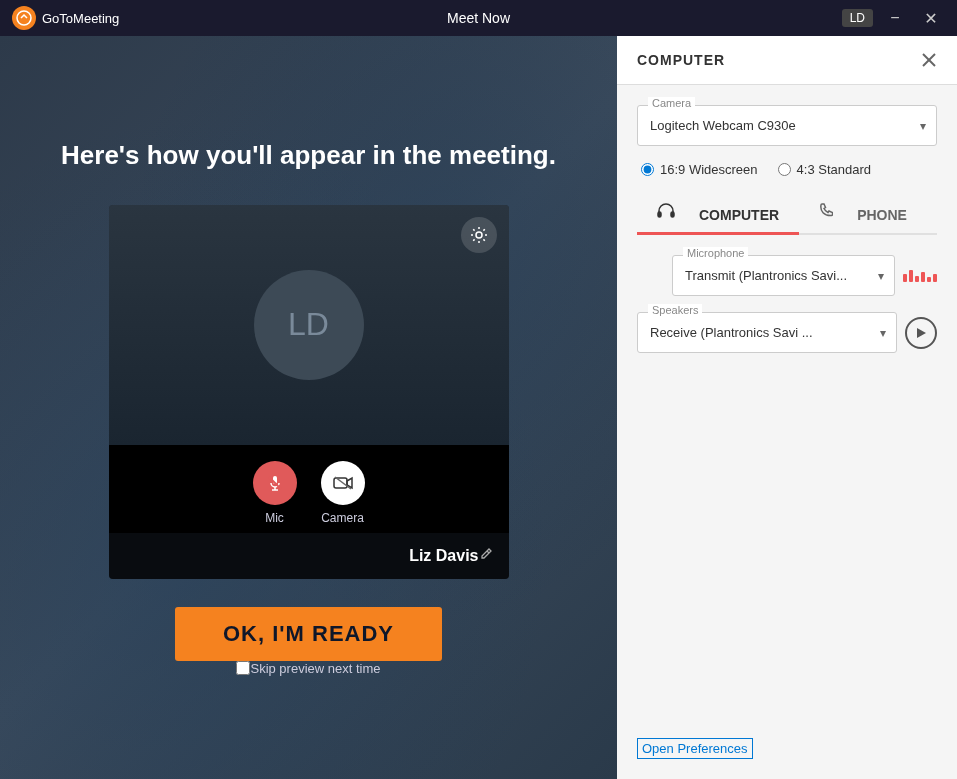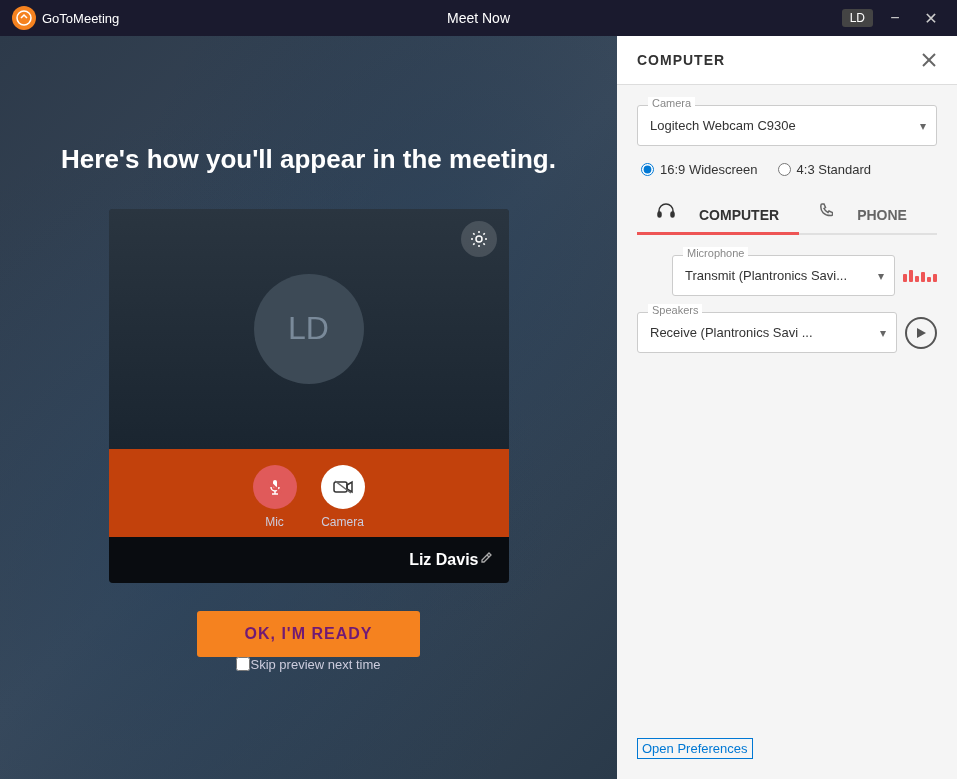--- a/index.html
+++ b/index.html
@@ -165,21 +165,21 @@
       justify-content: center;
       cursor: pointer;
       color: white;
       font-size: 18px;
     }
     .controls-row {
       display: flex;
       justify-content: center;
       gap: 24px;
       padding: 16px 0 8px;
-      background: #c2410c;
+      background: #000000;
     }
     .control-btn-wrap {
       display: flex;
       flex-direction: column;
       align-items: center;
       gap: 6px;
     }
     .control-btn {
       width: 44px;
       height: 44px;
@@ -220,24 +220,24 @@
       font-size: 14px;
       cursor: pointer;
       background: none;
       border: none;
     }
 
     
     .ready-btn {
       margin-top: 28px;
       background: #f5821f;
-      color: #701a75;
+      color: #0f172a;
       border: none;
       padding: 14px 48px;
-      font-size: 16px;
+      font-size: 22px;
       font-weight: 700;
       letter-spacing: 1px;
       border-radius: 3px;
       cursor: pointer;
       text-transform: uppercase;
     }
 
     .skip-row {
       margin-top: 0;
       display: flex;

